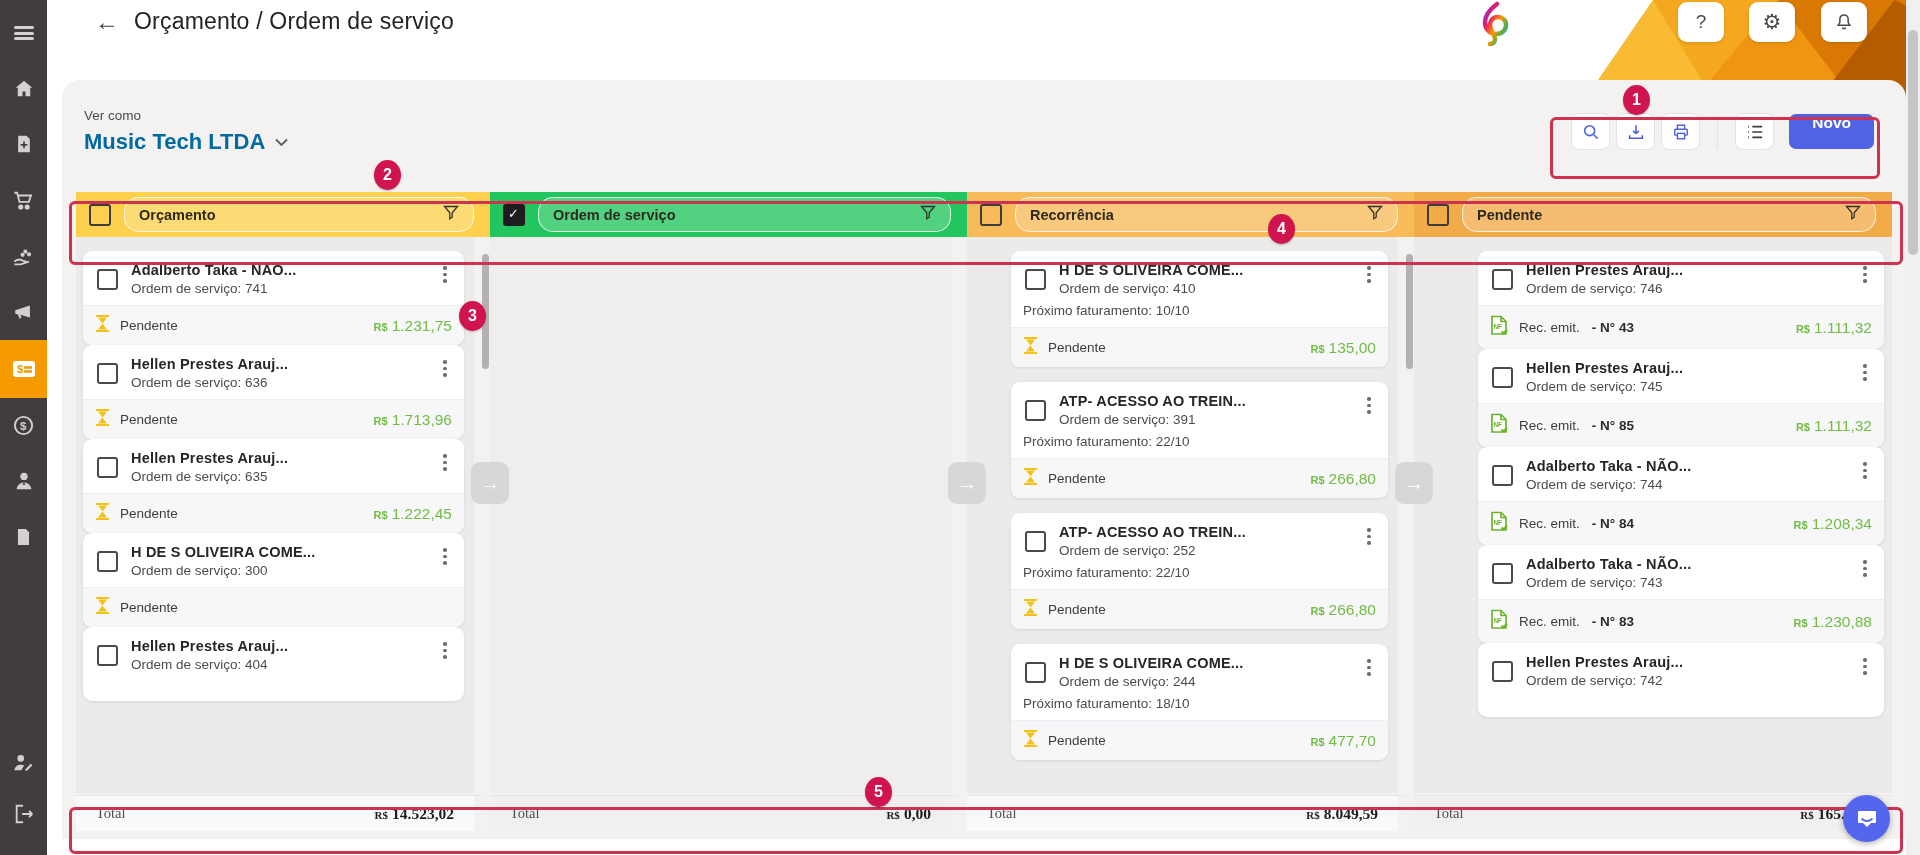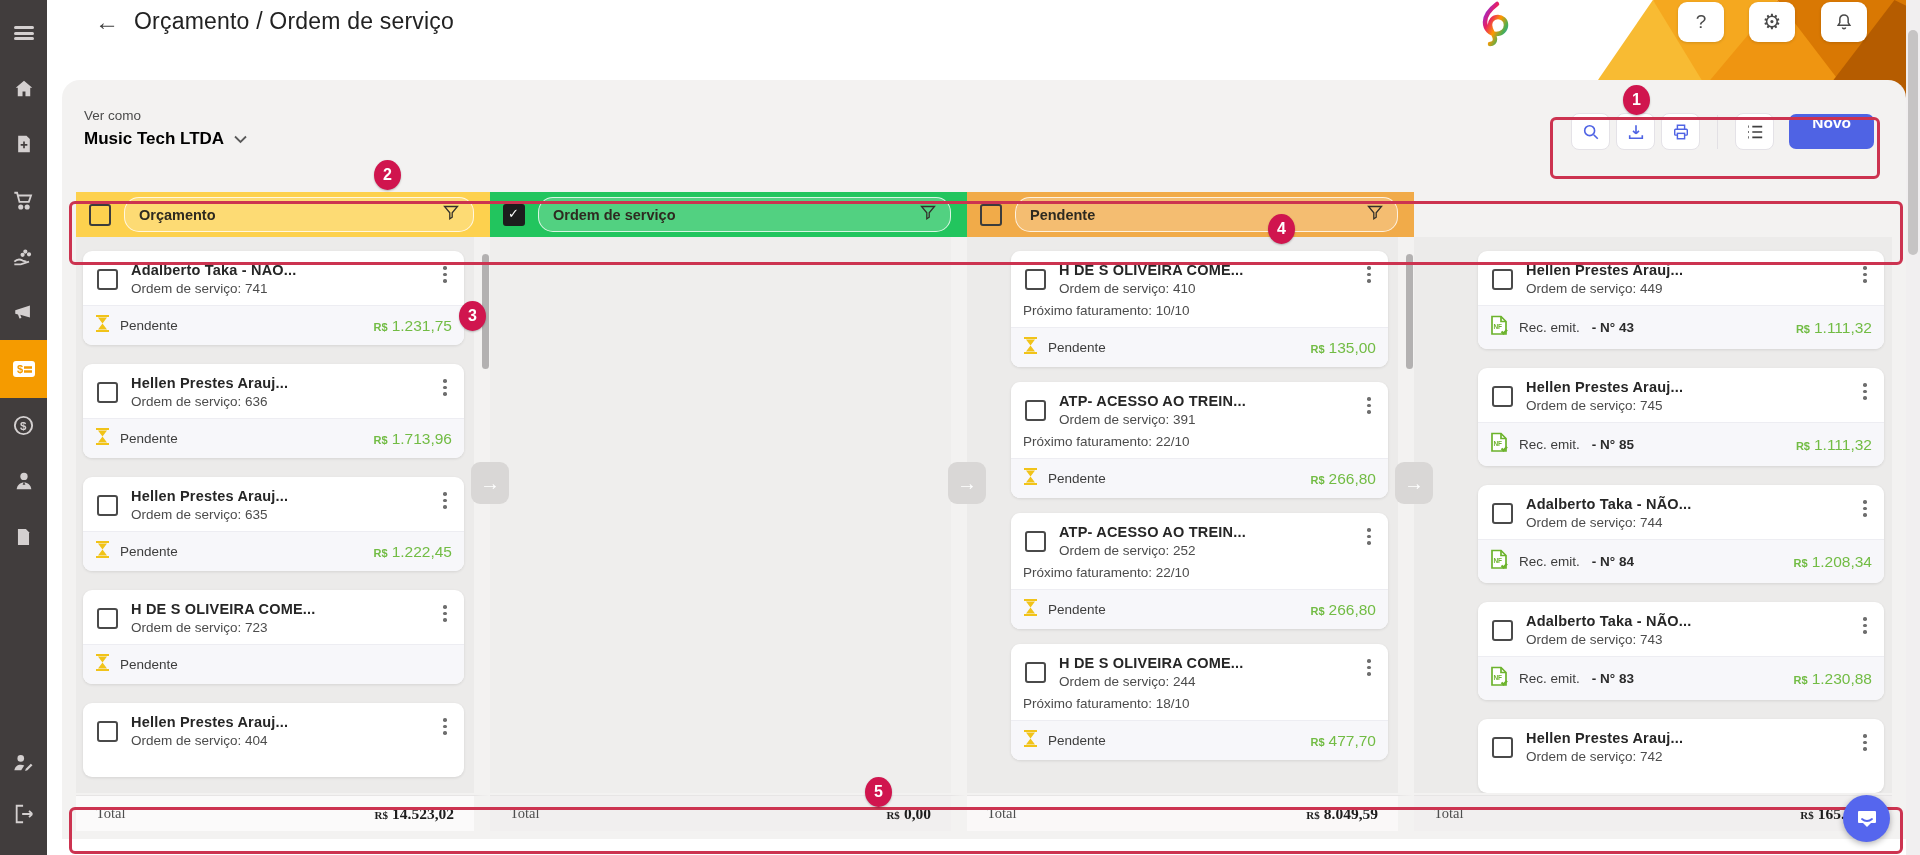--- a/index.html
+++ b/index.html
@@ -30,21 +30,21 @@
   .top-btn{position:absolute;top:2px;width:46px;height:40px;background:#fff;border-radius:9px;box-shadow:0 1px 3px rgba(0,0,0,.15);display:flex;align-items:center;justify-content:center;color:#4a4a4a;z-index:7;}
   .top-btn.help{left:1678px;font-size:19px;font-weight:500;}
   .top-btn.gear{left:1749px;font-size:21px;}
   .top-btn.bell{left:1821px;}
 
   
   .panel{position:absolute;left:62px;top:80px;width:1844px;height:759px;background:#f3f2f1;border-radius:18px 18px 0 0;overflow:hidden;z-index:4;}
   .view-as{position:absolute;left:22px;top:28px;}
   .view-as-label{font-size:13.5px;color:#4b4b4b;}
   .company-select{display:flex;align-items:center;gap:10px;margin-top:6px;cursor:pointer;}
-  .company-name{font-size:17px;font-weight:700;color:#000000;}
+  .company-name{font-size:22px;font-weight:700;color:#0369a1;}
 
   
   .toolbar{position:absolute;top:33px;right:32px;display:flex;align-items:center;gap:6px;z-index:5;}
   .tool-btn{width:37px;height:35px;background:#fff;border:1px solid #e4e2e7;border-radius:8px;display:flex;align-items:center;justify-content:center;}
   .tool-sep{width:1px;height:34px;background:#e2e0e4;margin:0 11px;}
   .btn-novo{height:35px;padding:0 23px;margin-left:9px;background:#4f63e4;color:#fff;border:none;border-radius:7px;font-size:15.5px;font-weight:700;font-family:inherit;display:flex;}
 
   
   .col-heads{position:absolute;left:14px;top:112px;width:1816px;height:45px;display:grid;grid-template-columns:414px 477px 447px 478px;}
   .col-head{display:flex;align-items:center;padding:0 16px 0 13px;gap:13px;}
@@ -54,21 +54,21 @@
   .pill{flex:1;height:33px;border:1px solid rgba(255,255,255,.78);background:rgba(255,255,255,.22);border-radius:15px;display:flex;align-items:center;justify-content:space-between;padding:0 14px;}
   .pill-label{font-size:14.5px;font-weight:700;color:#2e2a20;}
 
   .col-bodies{position:absolute;left:14px;top:157px;width:1816px;height:556px;display:grid;grid-template-columns:414px 477px 447px 478px;}
   .col-body{background:#ecebea;box-sizing:border-box;overflow:hidden;padding:14px 10px 0 7px;}
   .col-body.gap{border-right:16px solid #f3f2f1;}
   .col-body.c1{background:#efeeed;}
   .col-body.c2{padding-left:44px;padding-right:10px;}
   .col-body.c3{padding-left:64px;padding-right:8px;}
 
-  .card{background:#fff;border-radius:9px;box-shadow:0 1px 3px rgba(0,0,0,.10);margin-bottom:19px;overflow:hidden;}
+  .card{background:#fff;border-radius:9px;box-shadow:0 1px 3px rgba(0,0,0,.10);overflow:hidden;}
   .c2 .card{margin-bottom:15px;}
   .card-row{display:flex;align-items:center;padding:11px 12px 9px 14px;gap:13px;}
   .ccb{width:17px;height:17px;border:2px solid #4a4a4a;border-radius:3px;flex:none;}
   .card-tx{flex:1;min-width:0;}
   .card-title{font-size:14.5px;font-weight:700;color:#262626;letter-spacing:.2px;white-space:nowrap;}
   .card-sub{font-size:13.5px;color:#4c4c4c;margin-top:3px;white-space:nowrap;}
   .card-extra{font-size:13.5px;color:#4c4c4c;padding:0 12px 9px 12px;margin-top:-2px;}
   .kebab{width:14px;display:flex;flex-direction:column;align-items:center;gap:3px;align-self:flex-start;margin-top:4px;}
   .kebab i{width:3.5px;height:3.5px;border-radius:50%;background:#6e6e6e;}
   .card-foot{background:#f7f7fa;border-top:1px solid #ededf2;padding:9px 12px;display:flex;align-items:center;justify-content:space-between;min-height:18px;}
@@ -291,20 +291,29 @@
         </div>
         <div class="col-head" style="background: #22c55e;">
           <span class="cb checked"></span>
           <div class="pill">
             <span class="pill-label">Ordem de serviço</span>
             <span><svg width="16" height="16" viewBox="0 0 16 16" fill="none" stroke="#33302a" stroke-width="1.3">
                 <path d="M1.5 1.5h13L9.2 7.8v4.4l-2.4 1.6V7.8z"></path>
               </svg></span>
           </div>
         </div>
+        <div class="col-head" style="background: rgb(248, 187, 89);">
+          <span class="cb"></span>
+          <div class="pill">
+            <span class="pill-label">Recorrência</span>
+            <span><svg width="16" height="16" viewBox="0 0 16 16" fill="none" stroke="#33302a" stroke-width="1.3">
+                <path d="M1.5 1.5h13L9.2 7.8v4.4l-2.4 1.6V7.8z"></path>
+              </svg></span>
+          </div>
+        </div>
         <div class="col-head" style="background: rgb(241, 171, 73);">
           <span class="cb"></span>
           <div class="pill">
             <span class="pill-label">Pendente</span>
             <span><svg width="16" height="16" viewBox="0 0 16 16" fill="none" stroke="#33302a" stroke-width="1.3">
                 <path d="M1.5 1.5h13L9.2 7.8v4.4l-2.4 1.6V7.8z"></path>
               </svg></span>
           </div>
         </div>
       </div>
@@ -389,21 +398,21 @@
                 <span class="cur">R$</span>
                 <span class="amt">1.222,45</span>
               </div>
             </div>
           </div>
           <div class="card">
             <div class="card-row">
               <span class="ccb"></span>
               <div class="card-tx">
                 <div class="card-title">H DE S OLIVEIRA COME...</div>
-                <div class="card-sub">Ordem de serviço: 723</div>
+                <div class="card-sub">Ordem de serviço: 300</div>
               </div>
               <div class="kebab">
                 <i></i>
                 <i></i>
                 <i></i>
               </div>
             </div>
             <div class="card-foot">
               <div class="foot-left">
                 <span class="sicon"><svg width="15" height="17" viewBox="0 0 15 17">
@@ -543,21 +552,21 @@
               </div>
             </div>
           </div>
         </div>
         <div class="col-body c3">
           <div class="card">
             <div class="card-row">
               <span class="ccb"></span>
               <div class="card-tx">
                 <div class="card-title">Hellen Prestes Arauj...</div>
-                <div class="card-sub">Ordem de serviço: 449</div>
+                <div class="card-sub">Ordem de serviço: 746</div>
               </div>
               <div class="kebab">
                 <i></i>
                 <i></i>
                 <i></i>
               </div>
             </div>
             <div class="card-foot">
               <div class="foot-left">
                 <span class="sicon"><svg width="19" height="21" viewBox="0 0 19 21">

